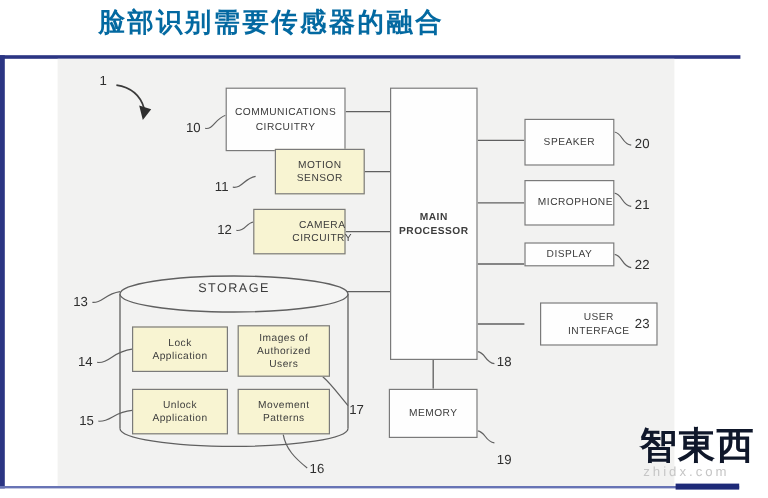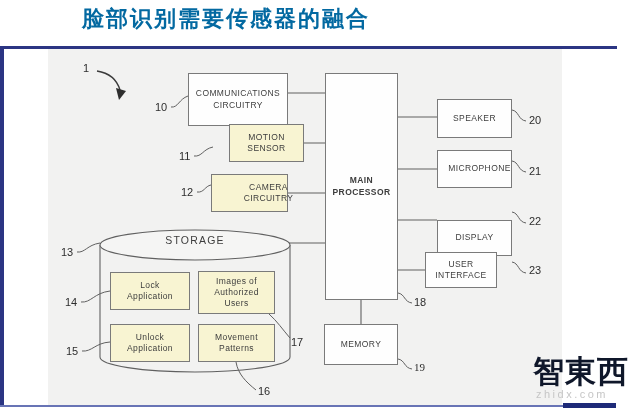--- a/index.html
+++ b/index.html
@@ -111,36 +111,36 @@
 Users</div>
 <div class="abs node hl" style="left:110px;top:324px;width:80px;height:38px;">Unlock
 Application</div>
 <div class="abs node hl" style="left:198px;top:324px;width:77px;height:38px;">Movement
 Patterns</div>
 
 <div class="abs node" style="left:325px;top:73px;width:73px;height:227px;font-weight:bold;">MAIN
 PROCESSOR</div>
 <div class="abs node" style="left:437px;top:99px;width:75px;height:39px;">SPEAKER</div>
 <div class="abs node" style="left:437px;top:150px;width:75px;height:38px;padding-left:10px;">MICROPHONE</div>
-<div class="abs node" style="left:437px;top:220px;width:75px;height:36px;">DISPLAY</div>
-<div class="abs node" style="left:425px;top:252px;width:72px;height:36px;">USER
+<div class="abs node" style="left:437px;top:202px;width:75px;height:20px;">DISPLAY</div>
+<div class="abs node" style="left:450px;top:252px;width:98px;height:36px;">USER
 INTERFACE</div>
 <div class="abs node" style="left:324px;top:324px;width:74px;height:41px;">MEMORY</div>
 
 <div class="abs ref" style="left:83px;top:62px;">1</div>
 <div class="abs ref" style="left:155px;top:101px;">10</div>
 <div class="abs ref" style="left:179px;top:150px;">11</div>
 <div class="abs ref" style="left:181px;top:186px;">12</div>
 <div class="abs ref" style="left:61px;top:246px;">13</div>
 <div class="abs ref" style="left:65px;top:296px;">14</div>
 <div class="abs ref" style="left:66px;top:345px;">15</div>
 <div class="abs ref" style="left:258px;top:385px;">16</div>
 <div class="abs ref" style="left:291px;top:336px;">17</div>
 <div class="abs ref" style="left:414px;top:296px;">18</div>
-<div class="abs ref" style="left:414px;top:361px;font-family:Liberation Serif, serif;">19</div>
+<div class="abs ref" style="left:414px;top:378px;">19</div>
 <div class="abs ref" style="left:529px;top:114px;">20</div>
 <div class="abs ref" style="left:529px;top:165px;">21</div>
 <div class="abs ref" style="left:529px;top:215px;">22</div>
 <div class="abs ref" style="left:529px;top:264px;">23</div>
 
 <div class="abs wm-logo">智東西</div>
 <div class="abs wm-site">zhidx.com</div>
 
 <div class="abs bottom-rule-thin"></div>
 <div class="abs bottom-rule-thick"></div>

